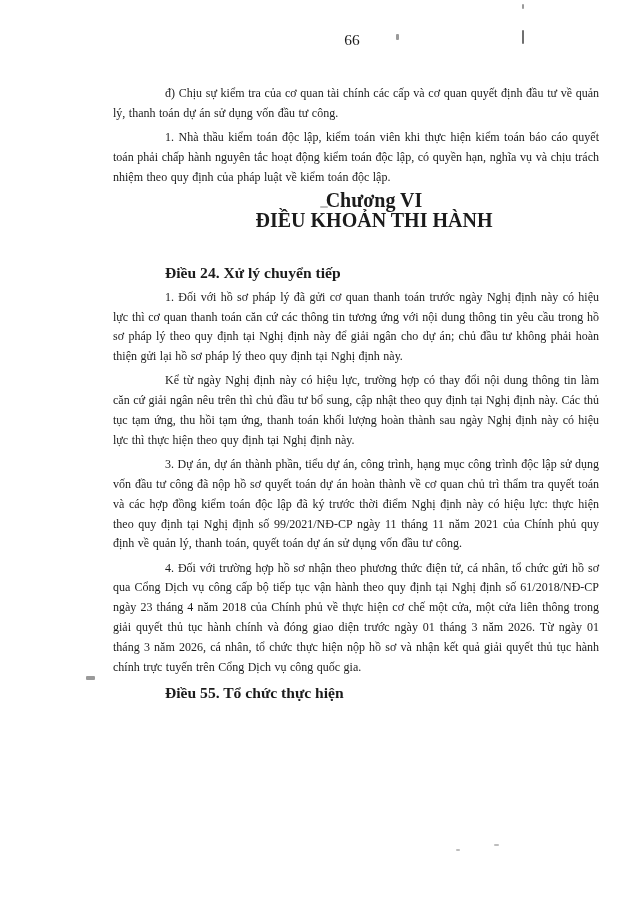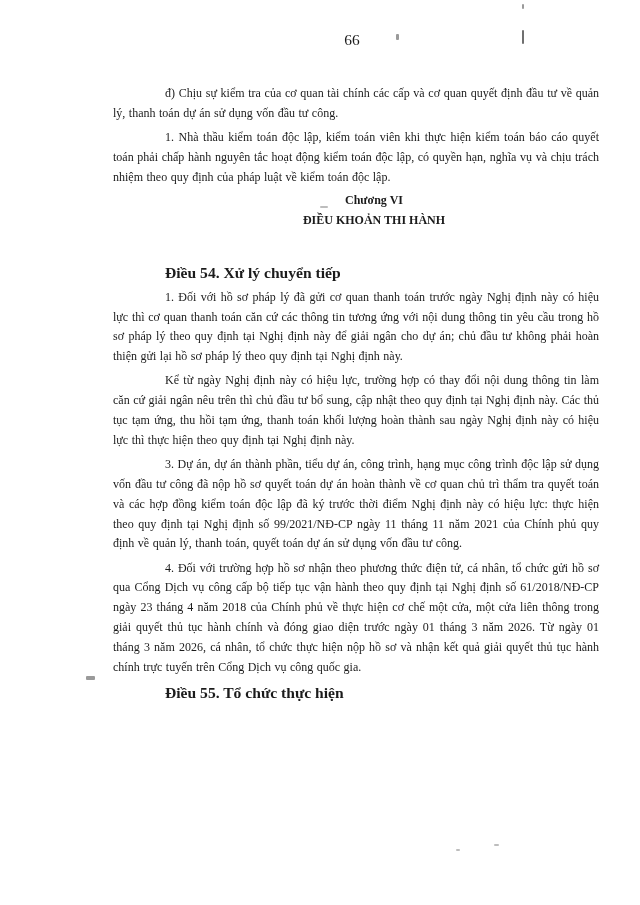--- a/index.html
+++ b/index.html
@@ -40,21 +40,21 @@
     word-spacing: 0.5px;
   }
   p.first-para {
     margin-top: 34px;
   }
   .chapter-block {
     margin-top: 4px;
     text-align: center;
     transform: translateX(18px);
     font-weight: bold;
-    font-size: 12px;
+    font-size: 20px;
     line-height: 19.5px;
   }
   .article-heading {
     margin: 33px 0 0 0;
     font-size: 15.6px;
     font-weight: bold;
     line-height: 19.8px;
     text-indent: 52px;
   }
   .article-heading.second {
@@ -80,21 +80,21 @@
 
     <p class="body-para first-para">đ) Chịu sự kiểm tra của cơ quan tài chính các cấp và cơ quan quyết định đầu tư về quản lý, thanh toán dự án sử dụng vốn đầu tư công.</p>
 
     <p class="body-para">1. Nhà thầu kiểm toán độc lập, kiểm toán viên khi thực hiện kiểm toán báo cáo quyết toán phải chấp hành nguyên tắc hoạt động kiểm toán độc lập, có quyền hạn, nghĩa vụ và chịu trách nhiệm theo quy định của pháp luật về kiểm toán độc lập.</p>
 
     <div class="chapter-block">
       <div>Chương VI</div>
       <div>ĐIỀU KHOẢN THI HÀNH</div>
     </div>
 
-    <p class="article-heading">Điều 54. Xử lý chuyển tiếp</p>
+    <p class="article-heading">Điều 24. Xử lý chuyển tiếp</p>
 
     <p class="body-para">1. Đối với hồ sơ pháp lý đã gửi cơ quan thanh toán trước ngày Nghị định này có hiệu lực thì cơ quan thanh toán căn cứ các thông tin tương ứng với nội dung thông tin yêu cầu trong hồ sơ pháp lý theo quy định tại Nghị định này để giải ngân cho dự án; chủ đầu tư không phải hoàn thiện gửi lại hồ sơ pháp lý theo quy định tại Nghị định này.</p>
 
     <p class="body-para">Kể từ ngày Nghị định này có hiệu lực, trường hợp có thay đổi nội dung thông tin làm căn cứ giải ngân nêu trên thì chủ đầu tư bổ sung, cập nhật theo quy định tại Nghị định này. Các thủ tục tạm ứng, thu hồi tạm ứng, thanh toán khối lượng hoàn thành sau ngày Nghị định này có hiệu lực thì thực hiện theo quy định tại Nghị định này.</p>
 
 
     <p class="body-para">3. Dự án, dự án thành phần, tiểu dự án, công trình, hạng mục công trình độc lập sử dụng vốn đầu tư công đã nộp hồ sơ quyết toán dự án hoàn thành về cơ quan chủ trì thẩm tra quyết toán và các hợp đồng kiểm toán độc lập đã ký trước thời điểm Nghị định này có hiệu lực: thực hiện theo quy định tại Nghị định số 99/2021/NĐ-CP ngày 11 tháng 11 năm 2021 của Chính phủ quy định về quản lý, thanh toán, quyết toán dự án sử dụng vốn đầu tư công.</p>
 
     <p class="body-para">4. Đối với trường hợp hồ sơ nhận theo phương thức điện tử, cá nhân, tổ chức gửi hồ sơ qua Cổng Dịch vụ công cấp bộ tiếp tục vận hành theo quy định tại Nghị định số 61/2018/NĐ-CP ngày 23 tháng 4 năm 2018 của Chính phủ về thực hiện cơ chế một cửa, một cửa liên thông trong giải quyết thủ tục hành chính và đóng giao diện trước ngày 01 tháng 3 năm 2026. Từ ngày 01 tháng 3 năm 2026, cá nhân, tổ chức thực hiện nộp hồ sơ và nhận kết quả giải quyết thủ tục hành chính trực tuyến trên Cổng Dịch vụ công quốc gia.</p>
 

